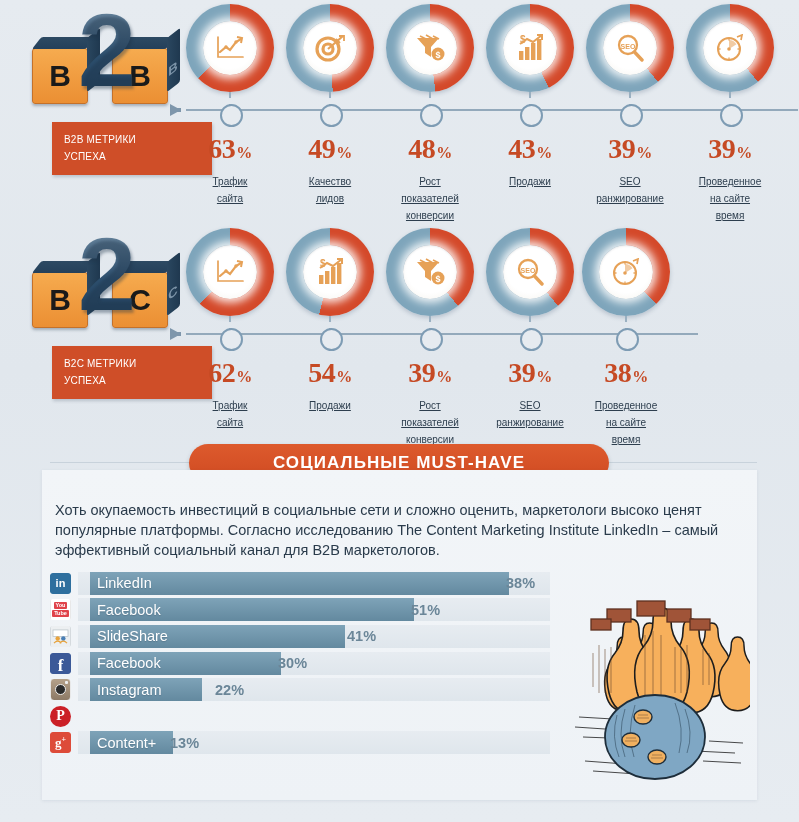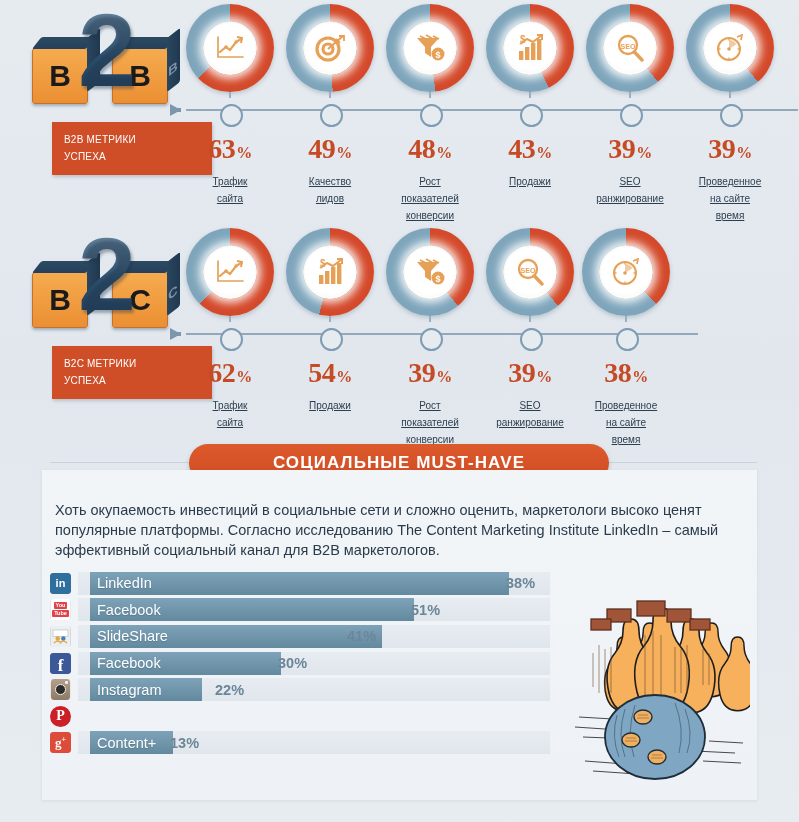--- a/index.html
+++ b/index.html
@@ -482,21 +482,21 @@
           <span style="background:#eceff1;width:21px;height:21px;display:flex;align-items:center;justify-content:center;border-radius:2px;border:1px solid #d5dade;">
             <svg width="17" height="15" viewBox="0 0 18 16">
               <rect x="1" y="1" width="16" height="7" fill="#fff" stroke="#b9c2c8" stroke-width=".8"></rect>
               <circle cx="6" cy="10" r="2.4" fill="#e8a33d"></circle>
               <circle cx="12" cy="10" r="2.4" fill="#4a7fb5"></circle>
               <path d="M2 15 q4 -4 8 0 M8 15 q4 -4 8 0" stroke="#e8a33d" stroke-width="1.2" fill="none"></path>
             </svg>
           </span>
         </span>
     <div class="track">
-      <div class="bar" style="width:292px">
+      <div class="bar" style="width:255px">
         <span class="name">SlideShare</span>
       </div>
       <span class="bar-val" style="left:269px">41%</span>
     </div>
       </div>
       <div class="bar-row">
     <span class="ico">
           <span style="background:#3b5998;width:21px;height:21px;display:flex;align-items:flex-end;justify-content:center;border-radius:2px;">
             <span style="font-family:'Liberation Serif',serif;font-size:17px;font-weight:bold;color:#fff;line-height:17px;">f</span>
           </span>

